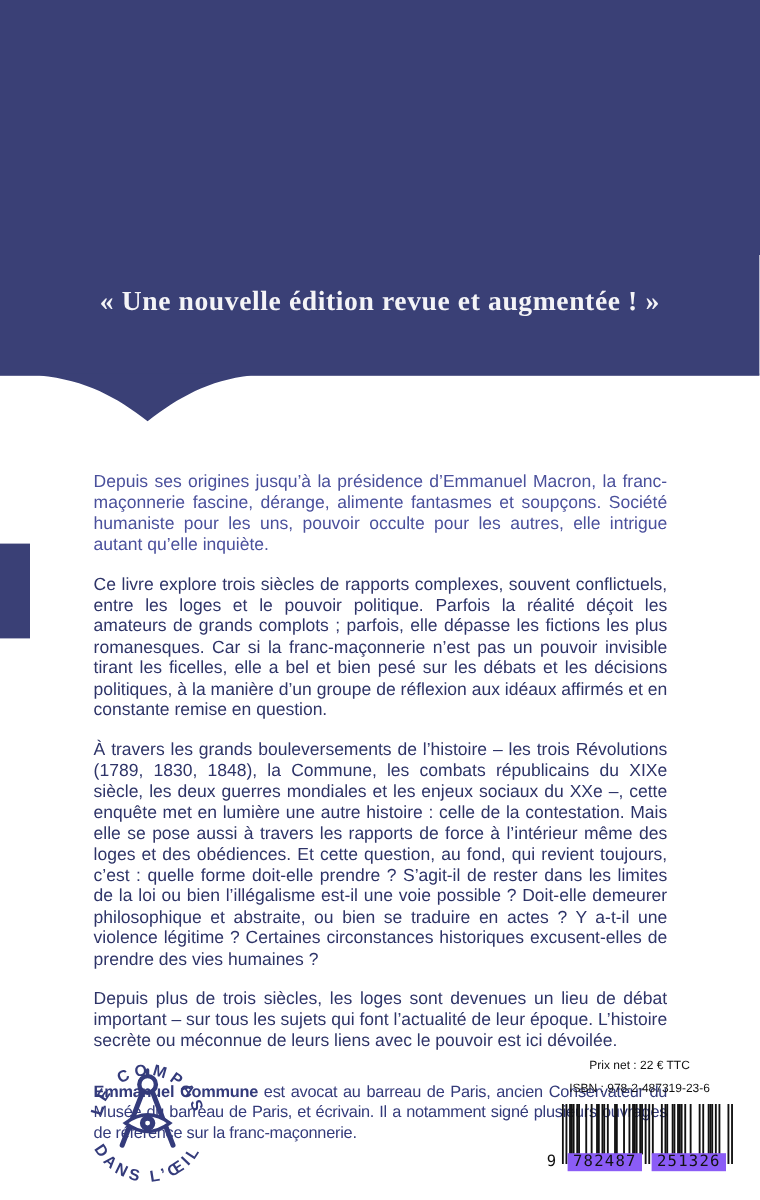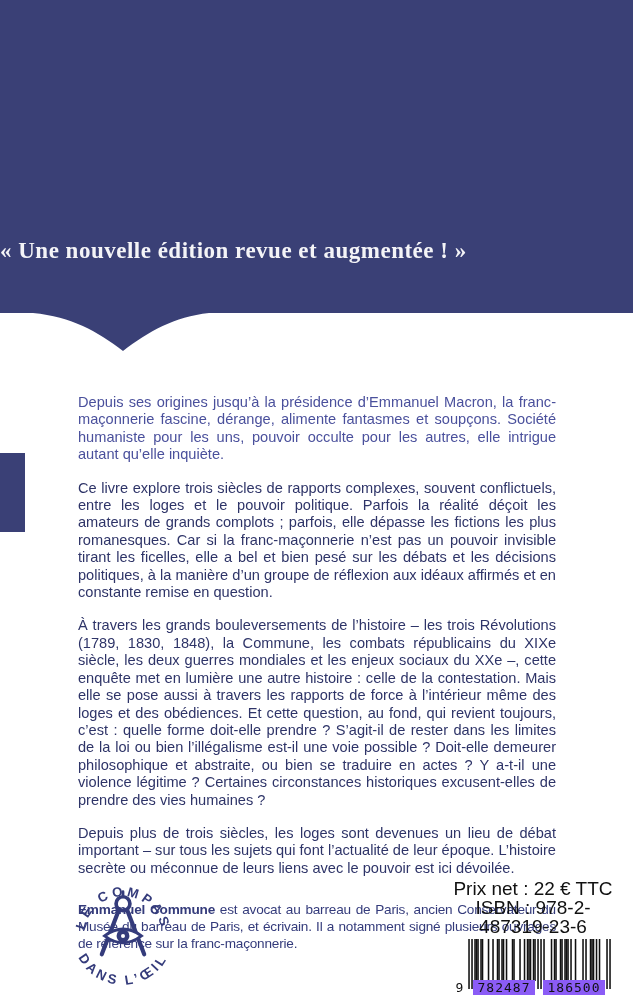--- a/index.html
+++ b/index.html
@@ -12,20 +12,21 @@
     overflow:hidden;
   }
   
   .header {
     position:absolute; left:0; top:0;
     width:633px; height:313px;
     background:#3a4076;
   }
   .quote {
     position:absolute; left:0; top:238px; width:633px;
+    text-align:center;
     font-family:"Liberation Serif", serif;
     font-size:23px; font-weight:bold;
     letter-spacing:0.5px;
     color:#f4f4f7;
   }
   .header-dip {
     position:absolute; left:0; top:311px;
     width:633px; height:44px; display:block;
   }
   
@@ -55,21 +56,21 @@
   .logo-wrap {
     position:absolute; left:64px; top:876px;
     width:118px; height:118px;
   }
   .commerce {
     position:absolute; left:447px; top:879px;
     width:172px; text-align:center;
     color:#111111;
   }
   .commerce .price, .commerce .isbn {
-    font-size:19px; line-height:19px; color:#111111;
+    font-size:10px; line-height:19px; color:#111111;
   }
   .barcode-wrap {
     position:relative;
     width:158px; height:62px;
     margin:3px auto 0 auto;
   }
   .barcode-wrap svg { position:absolute; left:14px; top:0; display:block; }
   .bc-digit {
     position:absolute;
     font-family:"DejaVu Sans Mono", monospace;
@@ -174,17 +175,17 @@
           <rect x="121.50" y="0" width="1.55" height="42"></rect>
           <rect x="123.00" y="0" width="1.55" height="42"></rect>
           <rect x="124.50" y="0" width="1.55" height="42"></rect>
           <rect x="127.50" y="0" width="1.55" height="42"></rect>
           <rect x="130.50" y="0" width="1.55" height="42"></rect>
           <rect x="138.00" y="0" width="1.55" height="50"></rect>
           <rect x="141.00" y="0" width="1.55" height="50"></rect>
         </svg>
       <span class="bc-digit bc-first">9</span>
       <span class="bc-digit bc-g1">782487</span>
-      <span class="bc-digit bc-g2">186500</span>
+      <span class="bc-digit bc-g2">251326</span>
     </div>
   </div>
 
 </div>
 
 </body></html>

